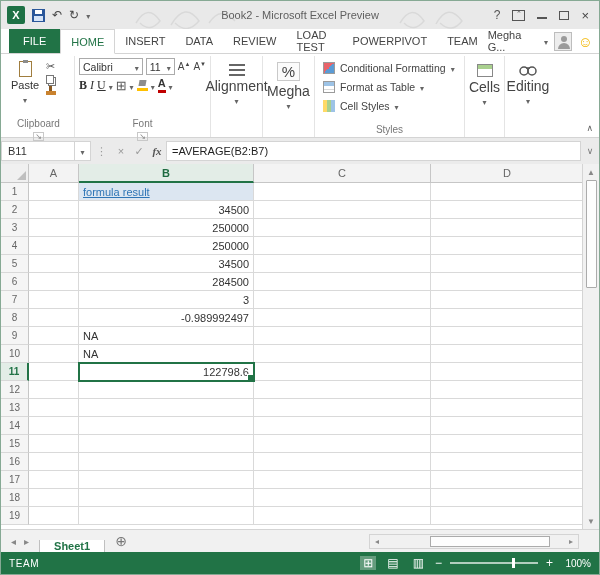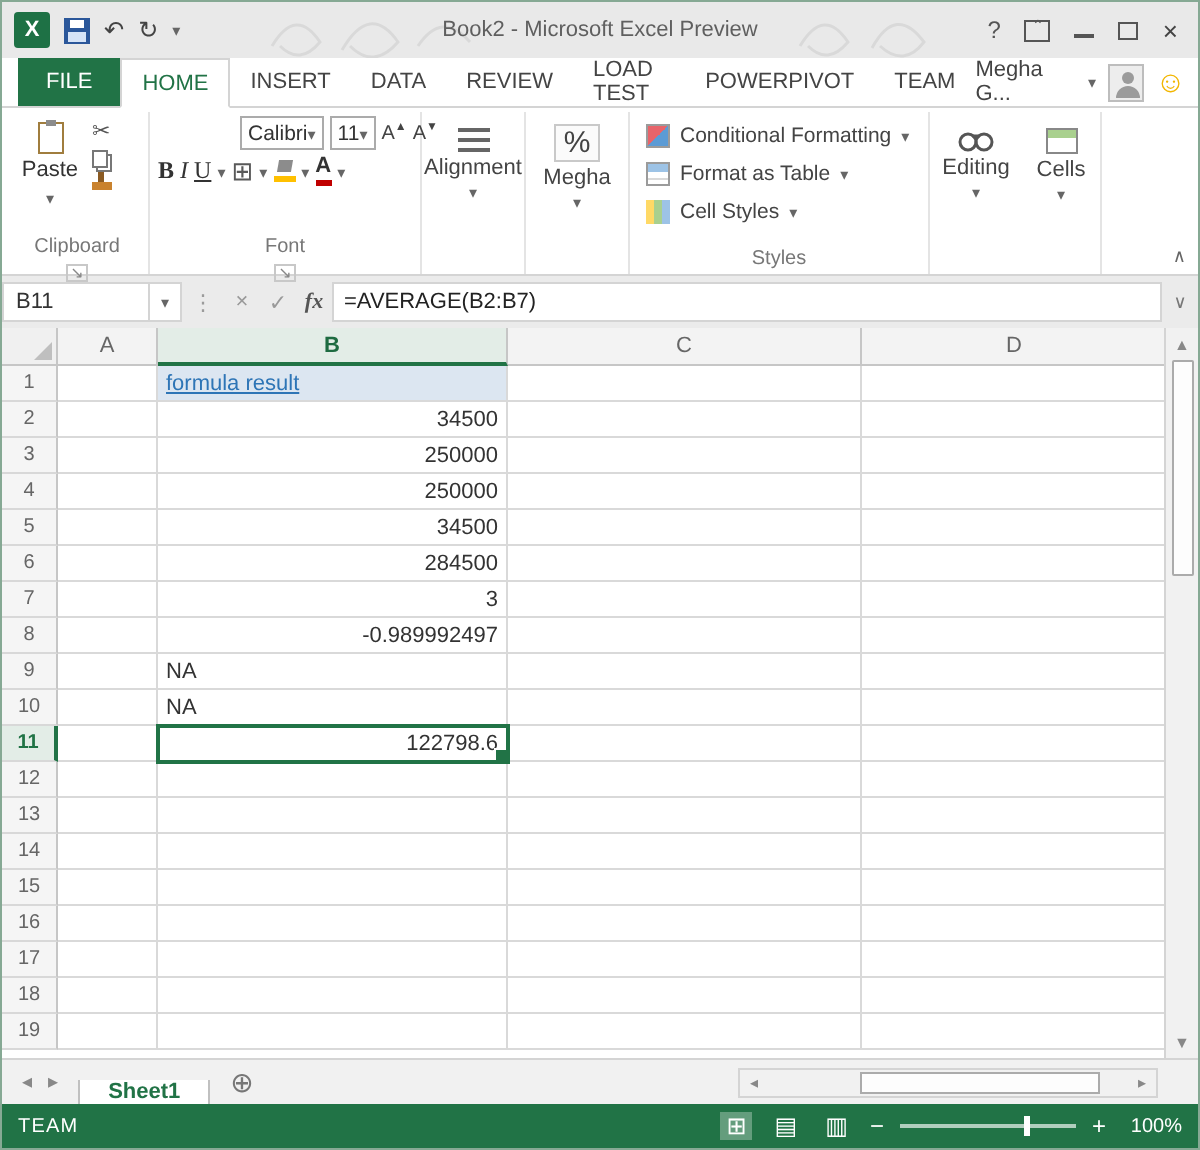--- a/index.html
+++ b/index.html
@@ -49,34 +49,34 @@
   .clipboard-ic::before { content:''; position:absolute; top:-2px; left:3px; width:5px; height:3px; background:#8C8C8C; }
   .small-col { display:flex; flex-direction:column; gap:3px; padding-top:3px; }
   .cut-ic { font-size:11px; color:#555; line-height:1; }
   .copy-ic { width:8px; height:9px; background:#FFF; border:1px solid #777; box-shadow:2px 2px 0 -1px #FFF, 2px 2px 0 0 #777; }
   .fp-ic { width:10px; height:4px; background:#C9822E; position:relative; margin-top:4px; }
   .fp-ic::before { content:''; position:absolute; top:-5px; left:3px; width:3px; height:5px; background:#8A5A22; }
   
   .font-g { width:136px; }
   .frow { display:flex; align-items:center; gap:3px; margin-bottom:3px; }
   .combo { height:17px; background:#FFF; border:1px solid #ABABAB; display:flex; align-items:center; justify-content:space-between; padding:0 3px; font-size:10.5px; }
-  .combo.name { width:66px;margin-left:41px; } .combo.size { width:30px; }
+  .combo.name { width:66px; } .combo.size { width:30px; }
   .az { font-size:10px; color:#444; }
   .az .tiny { font-size:6px; vertical-align:super; }
   .fmt-b { font-weight:bold; font-size:12px; font-family:"Liberation Serif", serif; }
   .fmt-i { font-style:italic; font-size:12px; font-family:"Liberation Serif", serif; }
   .fmt-u { text-decoration:underline; font-size:12px; font-family:"Liberation Serif", serif; }
   .borders-ic { font-size:13px; color:#595959; line-height:1; }
   .fill-ic { display:inline-block; width:11px; height:11px; position:relative; }
   .fill-ic::before { content:''; position:absolute; top:0; left:2px; width:7px; height:6px; background:#8C8C8C; transform:skewX(-10deg); }
   .fill-ic::after { content:''; position:absolute; bottom:0; left:0; width:11px; height:3px; background:#FFC000; }
   .fontcolor-ic { display:inline-block; font-weight:bold; font-size:11px; line-height:1; border-bottom:3px solid #C00000; padding-bottom:1px; }
   
   .collapsed { width:52px; align-items:center; text-align:center; display:flex; flex-direction:column; }
-  .collapsed .cl-label { font-size:11px; color:#444; margin-top:2px; }
+  .collapsed .cl-label { font-size:14px; color:#444; margin-top:2px; }
   .align-ic { width:16px; height:12px; margin-top:6px; background:repeating-linear-gradient(#666 0 2px, transparent 2px 5px); }
   .percent-ic { font-size:15px; color:#444; margin-top:4px; border:1px solid #C9C9C9; padding:0 4px; background:#FBFBFB; }
   .cells-ic { width:16px; height:13px; margin-top:6px; border:1px solid #888; background:linear-gradient(#A9D08E 0 4px, #FFF 4px); }
   .editing-ic { margin-top:6px; }
   
   .styles-g { width:150px; }
   .style-btn { height:19px; display:flex; align-items:center; gap:5px; padding:0 4px; }
   .style-btn .lbl { font-size:10.5px; color:#444; white-space:nowrap; }
   .sicon { width:12px; height:12px; flex:0 0 auto; border:1px solid #9B9B9B; }
   .sicon0 { background:linear-gradient(135deg,#E8646A 0 50%, #5B9BD5 50% 100%); }
@@ -266,34 +266,34 @@
             <span class="sicon sicon2"></span>
             <span class="lbl">Cell Styles</span>
             <span class="dd"></span>
           </div>
         </div>
       <div class="group-label">
         <span>Styles</span>
       </div>
     </div>
 
+    <div class="group collapsed" style="width:40px">
+      <span class="cells-ic"></span>
+      <span class="cl-label">Cells</span>
+      <span class="dd"></span>
+      <div class="group-label"></div>
+    </div>
+
     <div class="group collapsed" style="width:46px; border-right:none">
       <svg class="editing-ic" width="18" height="12" viewBox="0 0 18 12">
         <circle cx="5" cy="7" r="4" fill="none" stroke="#555" stroke-width="1.5"></circle>
         <circle cx="13" cy="7" r="4" fill="none" stroke="#555" stroke-width="1.5"></circle>
         <path d="M7,4 L11,4" stroke="#555" stroke-width="1.5"></path>
       </svg>
       <span class="cl-label">Editing</span>
-      <span class="dd"></span>
-      <div class="group-label"></div>
-    </div>
-
-    <div class="group collapsed" style="width:40px">
-      <span class="cells-ic"></span>
-      <span class="cl-label">Cells</span>
       <span class="dd"></span>
       <div class="group-label"></div>
     </div>
 
     <span class="ribbon-collapse">∧</span>
   </div>
 
   <div class="formula-row">
     <div class="name-box">
       <span>B11</span>

